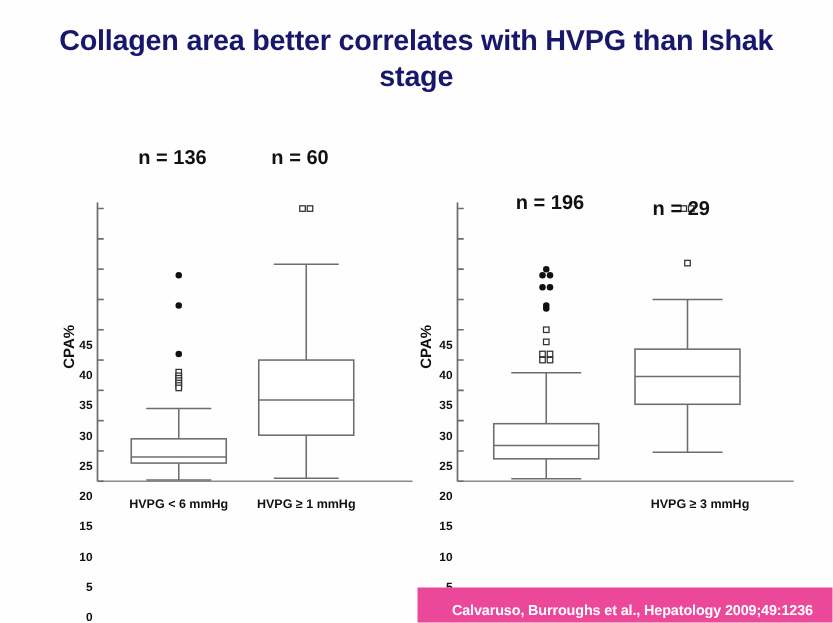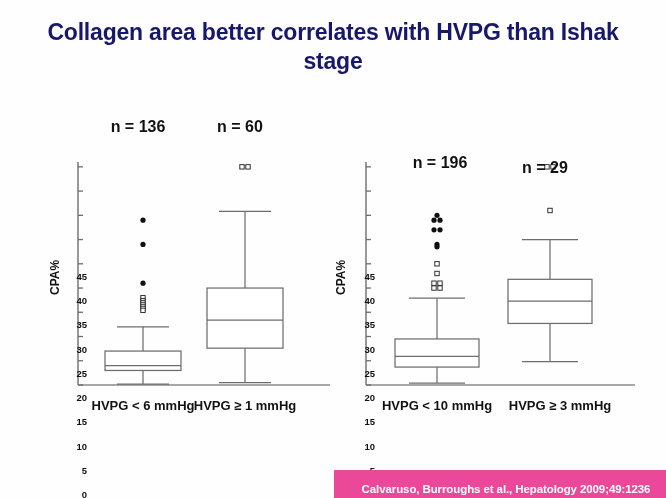--- a/index.html
+++ b/index.html
@@ -59,25 +59,24 @@
     transform-origin: left top;
     white-space: nowrap;
   }
   .tick-label {
     position: absolute;
     font-size: 9.5px;
     font-weight: bold;
     color: #111111;
     text-align: right;
     width: 18px;
-    padding-left: 13px;
   }
   .x-label {
     position: absolute;
-    font-size: 13px;
+    font-size: 10px;
     font-weight: bold;
     color: #111111;
     white-space: nowrap;
     text-align: center;
   }
   svg { display: block; }
 
   #citation {
     position: absolute;
     left: 334px;
@@ -196,21 +195,20 @@
         <line x1="220" y1="169.31739130434784" x2="220" y2="129.56521739130434" stroke="#6d6d6d" stroke-width="1.25"></line>
         <line x1="220" y1="213.4326086956522" x2="220" y2="251.7304347826087" stroke="#6d6d6d" stroke-width="1.25"></line>
         <line x1="192" y1="129.56521739130434" x2="248" y2="129.56521739130434" stroke="#6d6d6d" stroke-width="1.25"></line>
         <line x1="192" y1="251.7304347826087" x2="248" y2="251.7304347826087" stroke="#6d6d6d" stroke-width="1.25"></line>
         <rect x="178" y="169.31739130434784" width="84" height="44.115217391304355" fill="#ffffff" stroke="#6d6d6d" stroke-width="1.25"></rect>
         <line x1="178" y1="191.13260869565218" x2="262" y2="191.13260869565218" stroke="#6d6d6d" stroke-width="1.25"></line>
         <rect x="214.8" y="54.64782608695653" width="4.4" height="4.4" fill="#ffffff" stroke="#303030" stroke-width="1"></rect>
         <rect x="220.8" y="54.64782608695653" width="4.4" height="4.4" fill="#ffffff" stroke="#303030" stroke-width="1"></rect>
         <rect x="217.8" y="98.27826086956522" width="4.4" height="4.4" fill="#ffffff" stroke="#303030" stroke-width="1"></rect>
       </svg>
-    <div class="x-label" style="left:42px; top:288px; width:130px;">HVPG &lt; 10 mmHg</div>
     <div class="x-label" style="left:165px; top:288px; width:130px;">HVPG ≥ 3 mmHg</div>
   <div class="tick-label" style="left: 14px; top: 379px;">0</div>
       <div class="tick-label" style="left: 14px; top: 354.761px;">5</div>
       <div class="tick-label" style="left: 14px; top: 330.522px;">10</div>
       <div class="tick-label" style="left: 14px; top: 306.283px;">15</div>
       <div class="tick-label" style="left: 14px; top: 282.043px;">20</div>
       <div class="tick-label" style="left: 14px; top: 257.804px;">25</div>
       <div class="tick-label" style="left: 14px; top: 233.565px;">30</div>
       <div class="tick-label" style="left: 14px; top: 209.326px;">35</div>
       <div class="tick-label" style="left: 14px; top: 185.087px;">40</div>

